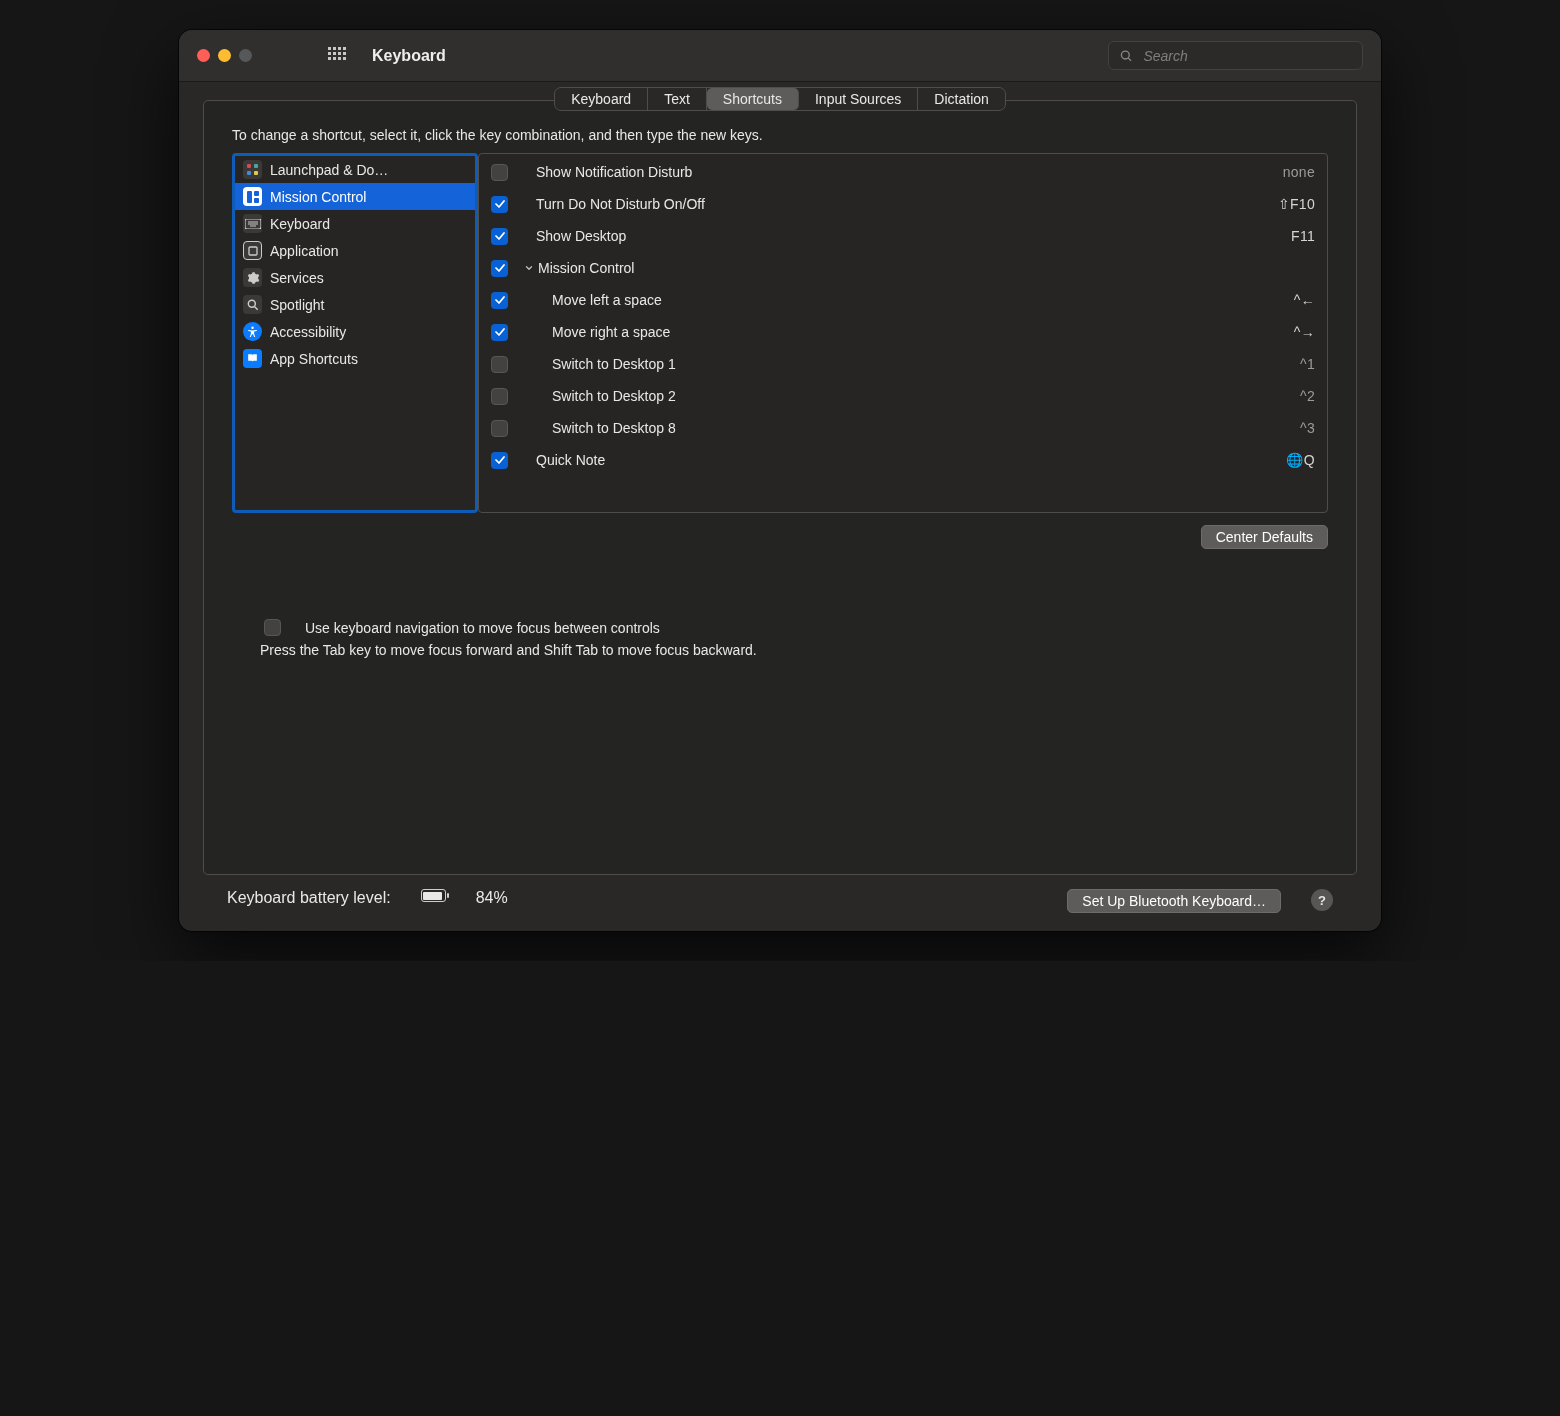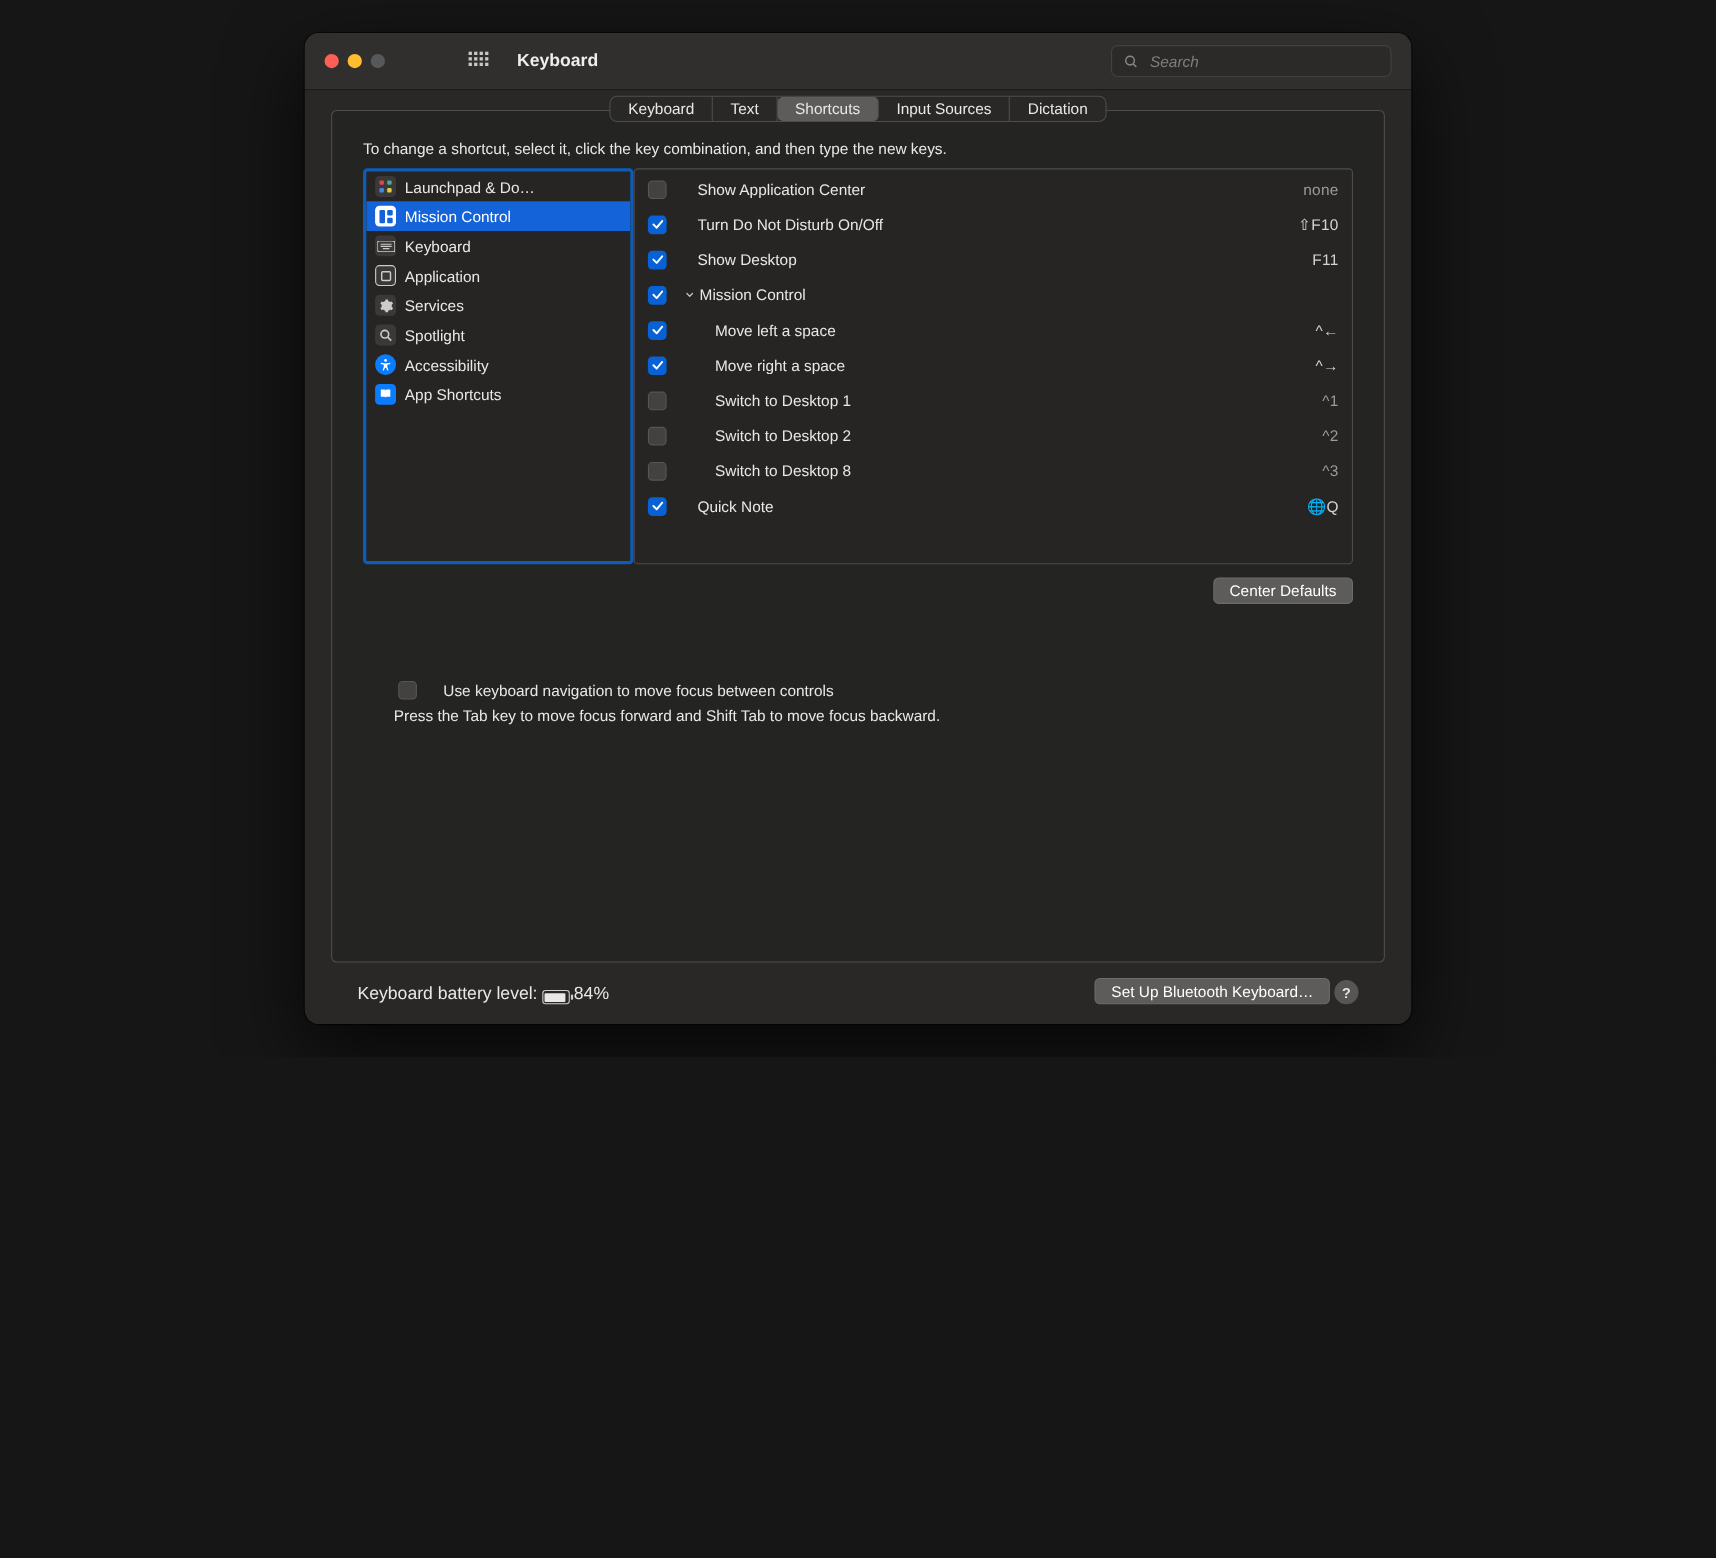--- a/index.html
+++ b/index.html
@@ -13,21 +13,21 @@
    --actseg:#5d5c5b;
    --btn:#5d5c5b;
    --search:#2b2a29;
    --blue-outline:#0f5bb8;
    --header-bg:#302f2e;
   }
   html,body{margin:0;padding:0;background:rgb(22,22,22);}
   body{padding:30px 20px;}
   *{box-sizing:border-box;font-family:-apple-system, "Helvetica Neue", Helvetica, Arial, sans-serif; -webkit-font-smoothing:antialiased;}
   .window{
-    width:1006px; height:901px;
+    width:1202px; height:901px;
     background:var(--win-bg);
     border-radius:13px;
     overflow:hidden;
     box-shadow:0 25px 70px rgba(0,0,0,0.7), 0 0 0 1px rgba(0,0,0,0.6);
     margin:0 auto;
     display:flex;flex-direction:column;
     color:var(--text);
   }
   
   .titlebar{height:52px;display:flex;align-items:center;padding:0 18px;gap:10px;background:var(--header-bg);border-bottom:1px solid #1b1a19;}
@@ -75,21 +75,21 @@
   .rkey{font-size:14px;color:#d6d5d4;text-align:right;margin-left:8px;letter-spacing:0.02em;}
   .rkey.dim{color:var(--muted);}
   
   .restore-row{display:flex;justify-content:flex-end;margin-top:12px;}
   .button{background:var(--btn);border:1px solid #6d6c6b;color:#fff;padding:3px 14px;border-radius:5px;font-size:14px;}
   
   .navcheck{display:flex;align-items:center;gap:10px;font-size:14px;margin-top:70px;padding-left:32px;}
   .navdesc{font-size:14px;color:var(--text);margin:6px 0 0 28px;}
   
   
-  .footer{display:flex;align-items:flex-end;padding:14px 24px 18px;gap:4px;}
+  .footer{display:flex;align-items:flex-start;padding:14px 24px 18px;gap:30px;}
   .batt{width:25px;height:13px;border:1.5px solid #cfcecd;border-radius:3px;position:relative;}
   .batt::after{content:"";position:absolute;right:-4px;top:3px;width:2px;height:5px;background:#cfcecd;border-radius:1px;}
   .batt .fill{position:absolute;inset:1.5px;width:80%;background:#e9e8e7;border-radius:1px;}
   .help{width:22px;height:22px;border-radius:50%;background:#575655;display:flex;align-items:center;justify-content:center;font-size:13px;font-weight:600;color:#e7e6e5;}
   
 </style>
 </head>
 <body>
 
 <div class="window">
@@ -225,21 +225,21 @@
                   <path d="M4 4h6a2 2 0 012 2v12a2 2 0 00-2-2H4zM20 4h-6a2 2 0 00-2 2v12a2 2 0 012-2h6z"></path>
                 </svg>
               </div>
               <span>App Shortcuts</span>
             </div>
           </div>
         <div class="shortlist" id="shortlist">
             <div class="row">
               <div class="ck off"></div>
               <div style="width:14px"></div>
-              <div class="rlabel">Show Application Center</div>
+              <div class="rlabel">Show Notification Disturb</div>
               <div class="rkey dim">none</div>
             </div>
             <div class="row">
               <div class="ck on">
                 <svg viewBox="0 0 24 24" fill="none" stroke="#fff" stroke-width="3.5" stroke-linecap="round" stroke-linejoin="round">
                   <polyline points="4 12 10 18 20 6"></polyline>
                 </svg>
               </div>
               <div style="width:14px"></div>
               <div class="rlabel">Turn Do Not Disturb On/Off</div>

